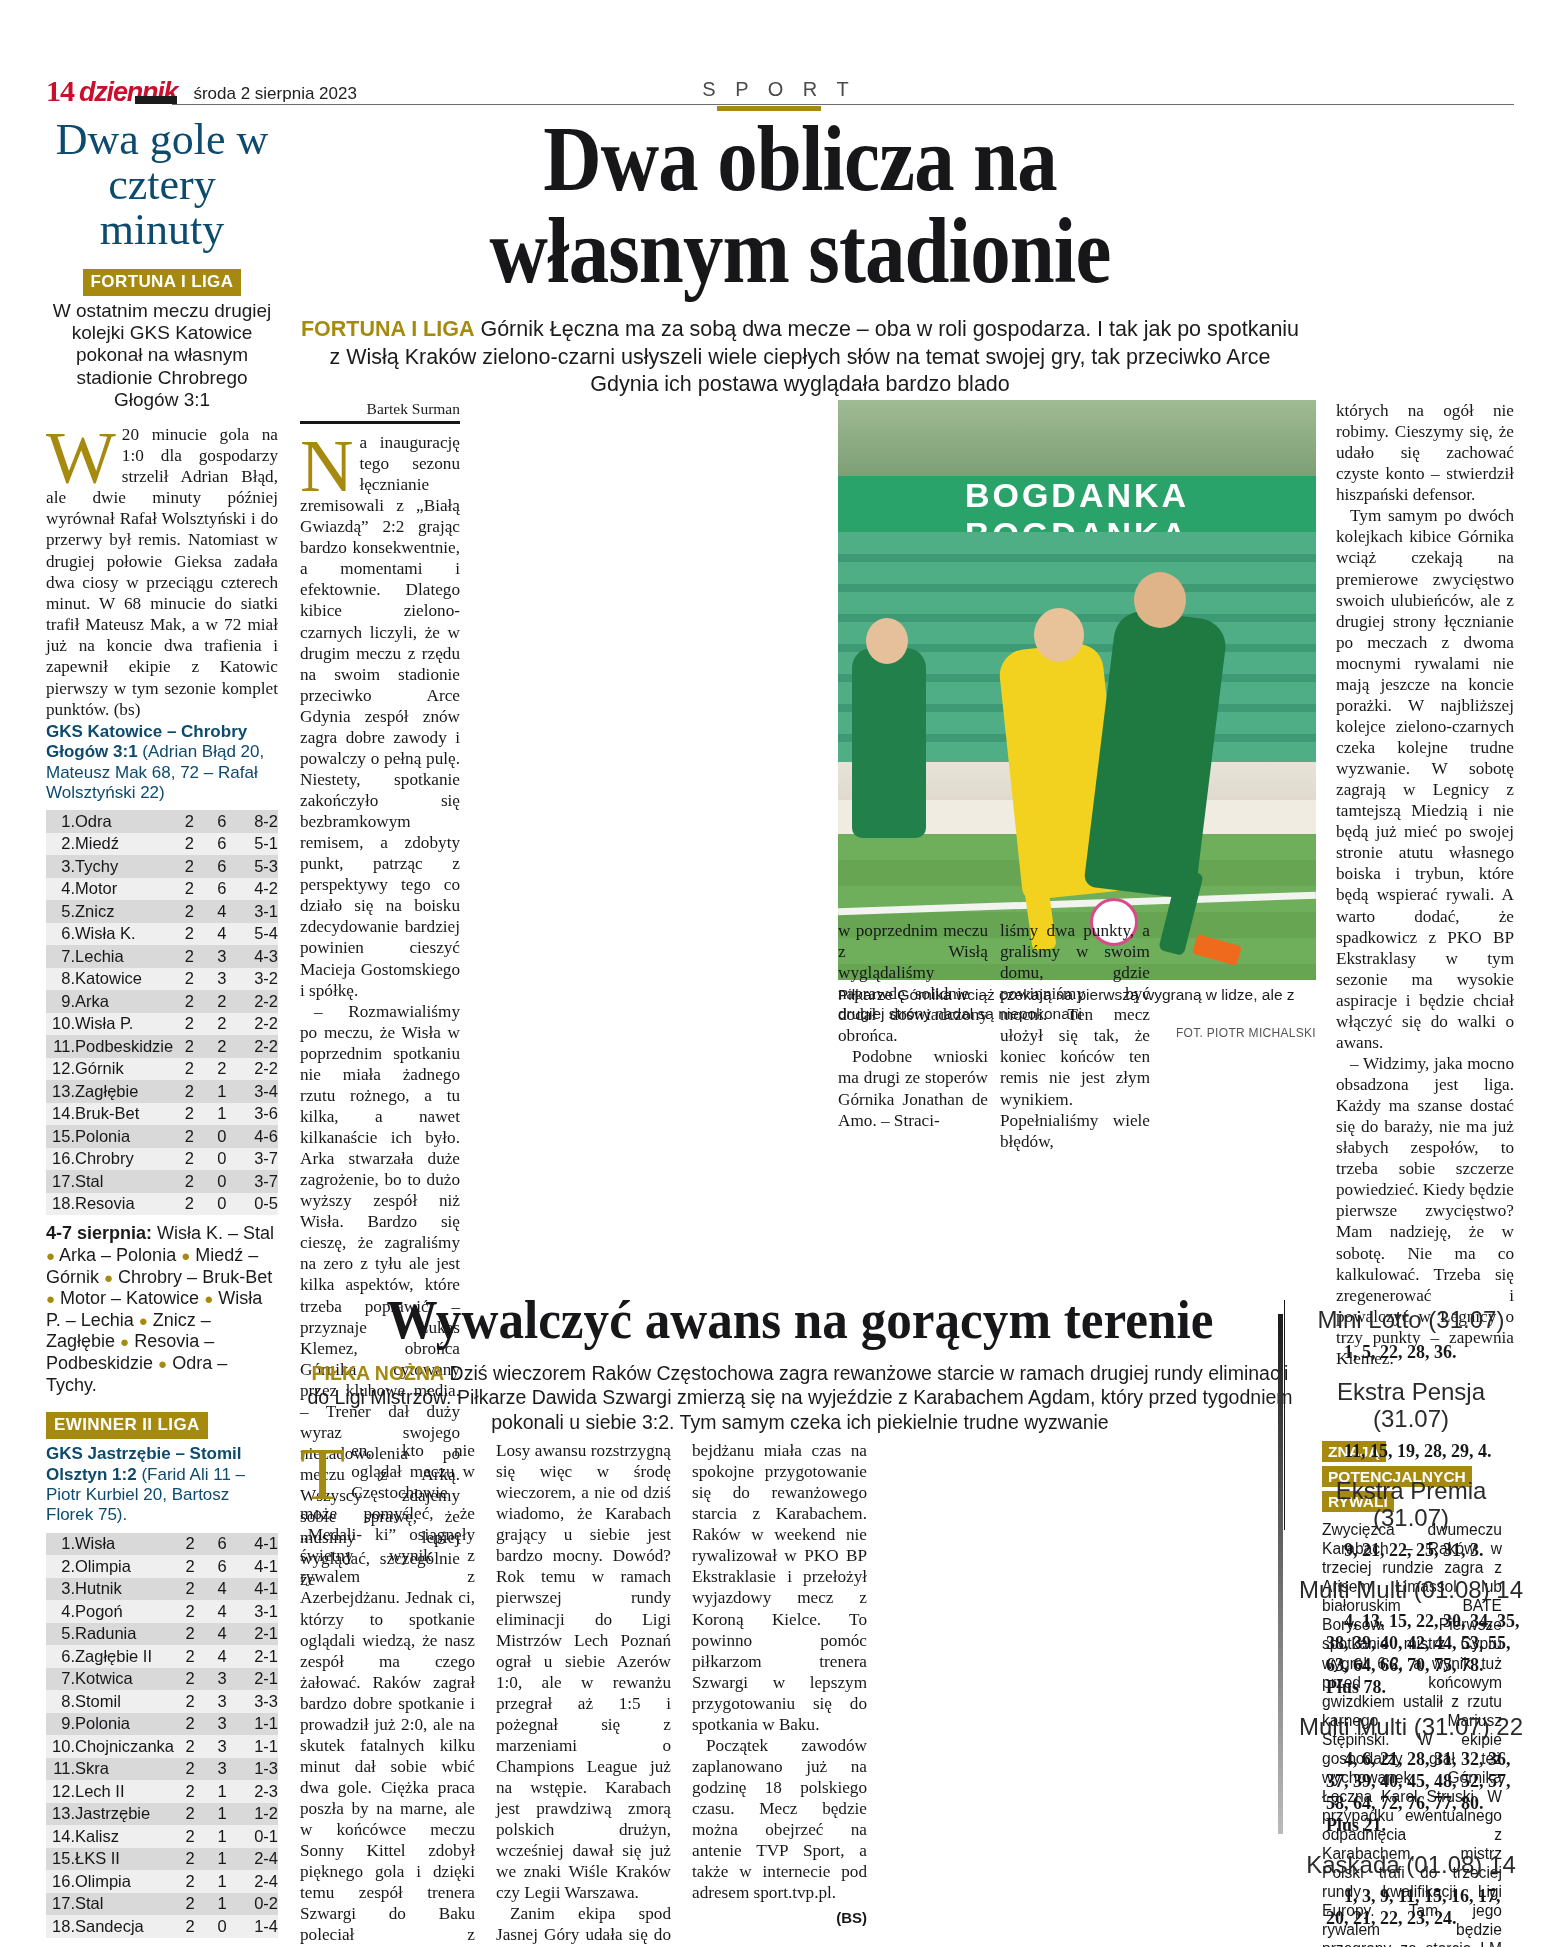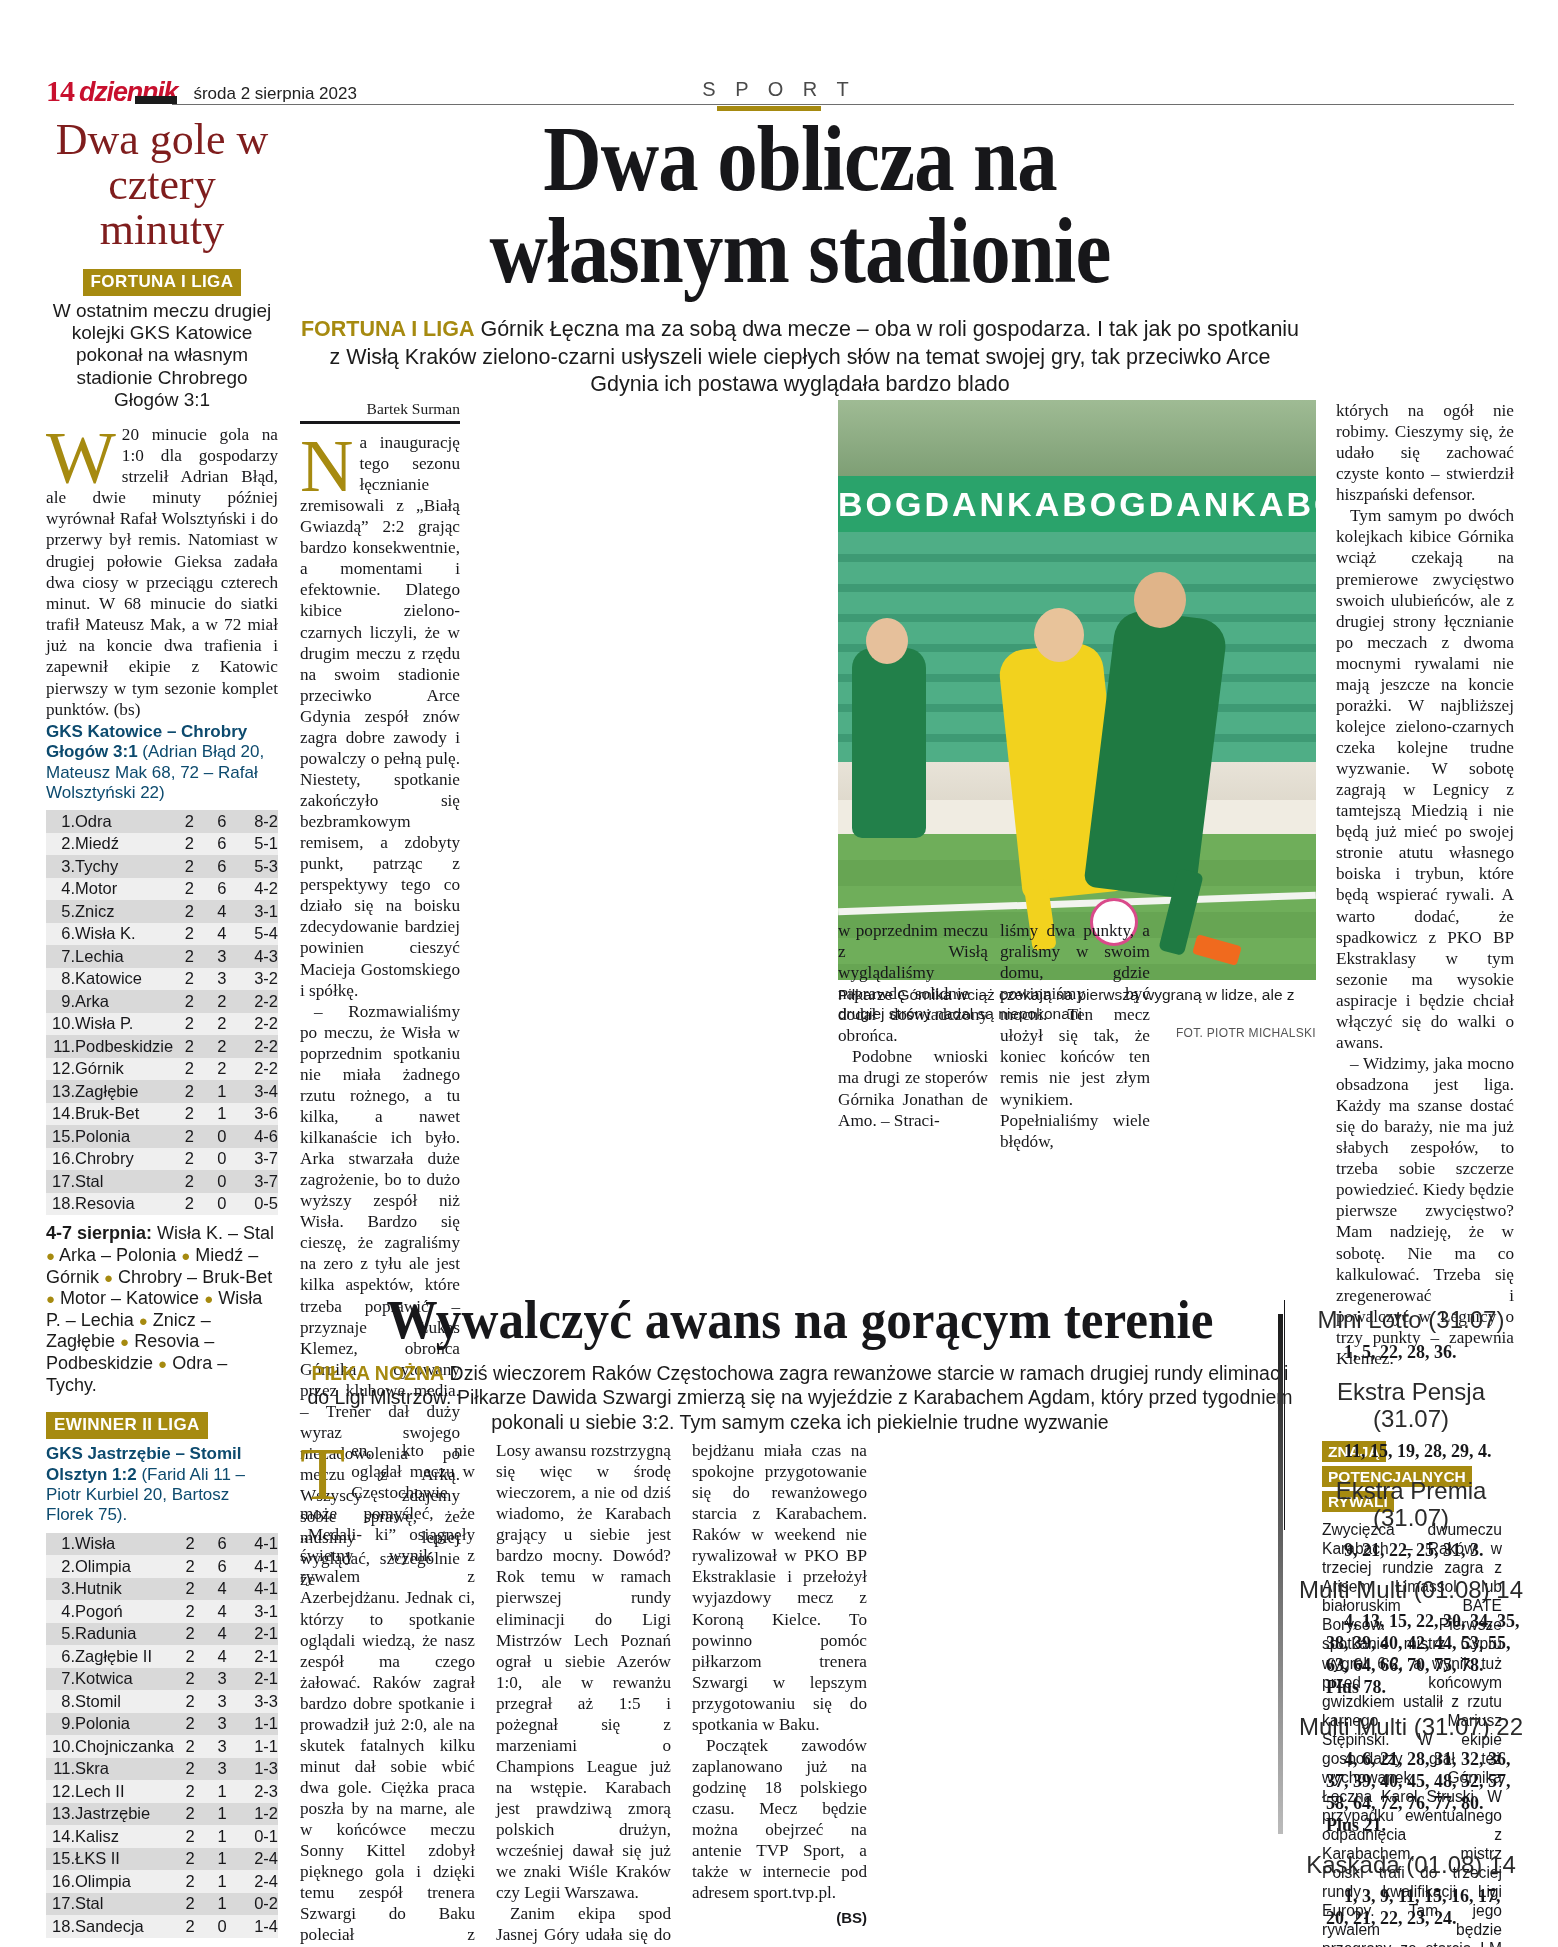--- a/index.html
+++ b/index.html
@@ -49,21 +49,21 @@
     position:absolute; left:717px; top:106px; width:104px; height:5px;
     background:#a68a10;
   }
 
   
   .rail { position:absolute; left:46px; top:118px; width:232px; }
 
   .rail-head {
     font-family:"Liberation Serif", serif;
     font-size:44px; line-height:1.02; text-align:center; font-weight:400;
-    color:#7f1d1d; margin:0 0 16px 0;
+    color:#0c4a6e; margin:0 0 16px 0;
   }
   .tag {
     display:inline-block; background:#a68a10; color:#fff;
     font-weight:700; font-size:17px; letter-spacing:.4px;
     padding:3px 8px 4px 8px;
   }
   .tag-wrap { text-align:center; margin-bottom:4px; }
   .rail-lead {
     text-align:center; font-size:19px; line-height:1.18; color:#1b1b1b;
   }
@@ -187,20 +187,21 @@
   .sky { position:absolute; inset:0; background:linear-gradient(#b9cfae,#94b48a); }
   .trees { position:absolute; left:0; top:0; width:100%; height:78px;
            background:linear-gradient(#9fbb94,#7d9e74); }
   .banner { position:absolute; left:0; top:76px; width:100%; height:56px;
             background:#2aa36b; }
   .banner-txt {
     position:absolute; left:0; top:76px; width:100%; height:56px;
     color:#fff; font-weight:700; font-size:34px; letter-spacing:3px;
     display:flex; align-items:center; justify-content:space-around;
     font-family:"Liberation Sans", sans-serif;
+    flex-direction:column;
   }
   .stand { position:absolute; left:0; top:132px; width:100%; height:230px;
            background:repeating-linear-gradient(to bottom,#4fae86 0 22px,#3e9a74 22px 30px); }
   .adboard { position:absolute; left:0; top:362px; width:100%; height:72px;
              background:linear-gradient(#e8e3d8,#d8d2c4); }
   .adboard2 { position:absolute; left:0; top:400px; width:100%; height:34px;
               background:#f0ece2; }
   .pitch { position:absolute; left:0; top:434px; width:100%; height:146px;
            background:repeating-linear-gradient(to bottom,#6fae5a 0 26px,#67a553 26px 52px); }
   .pitchline { position:absolute; left:0; top:500px; width:100%; height:7px;

